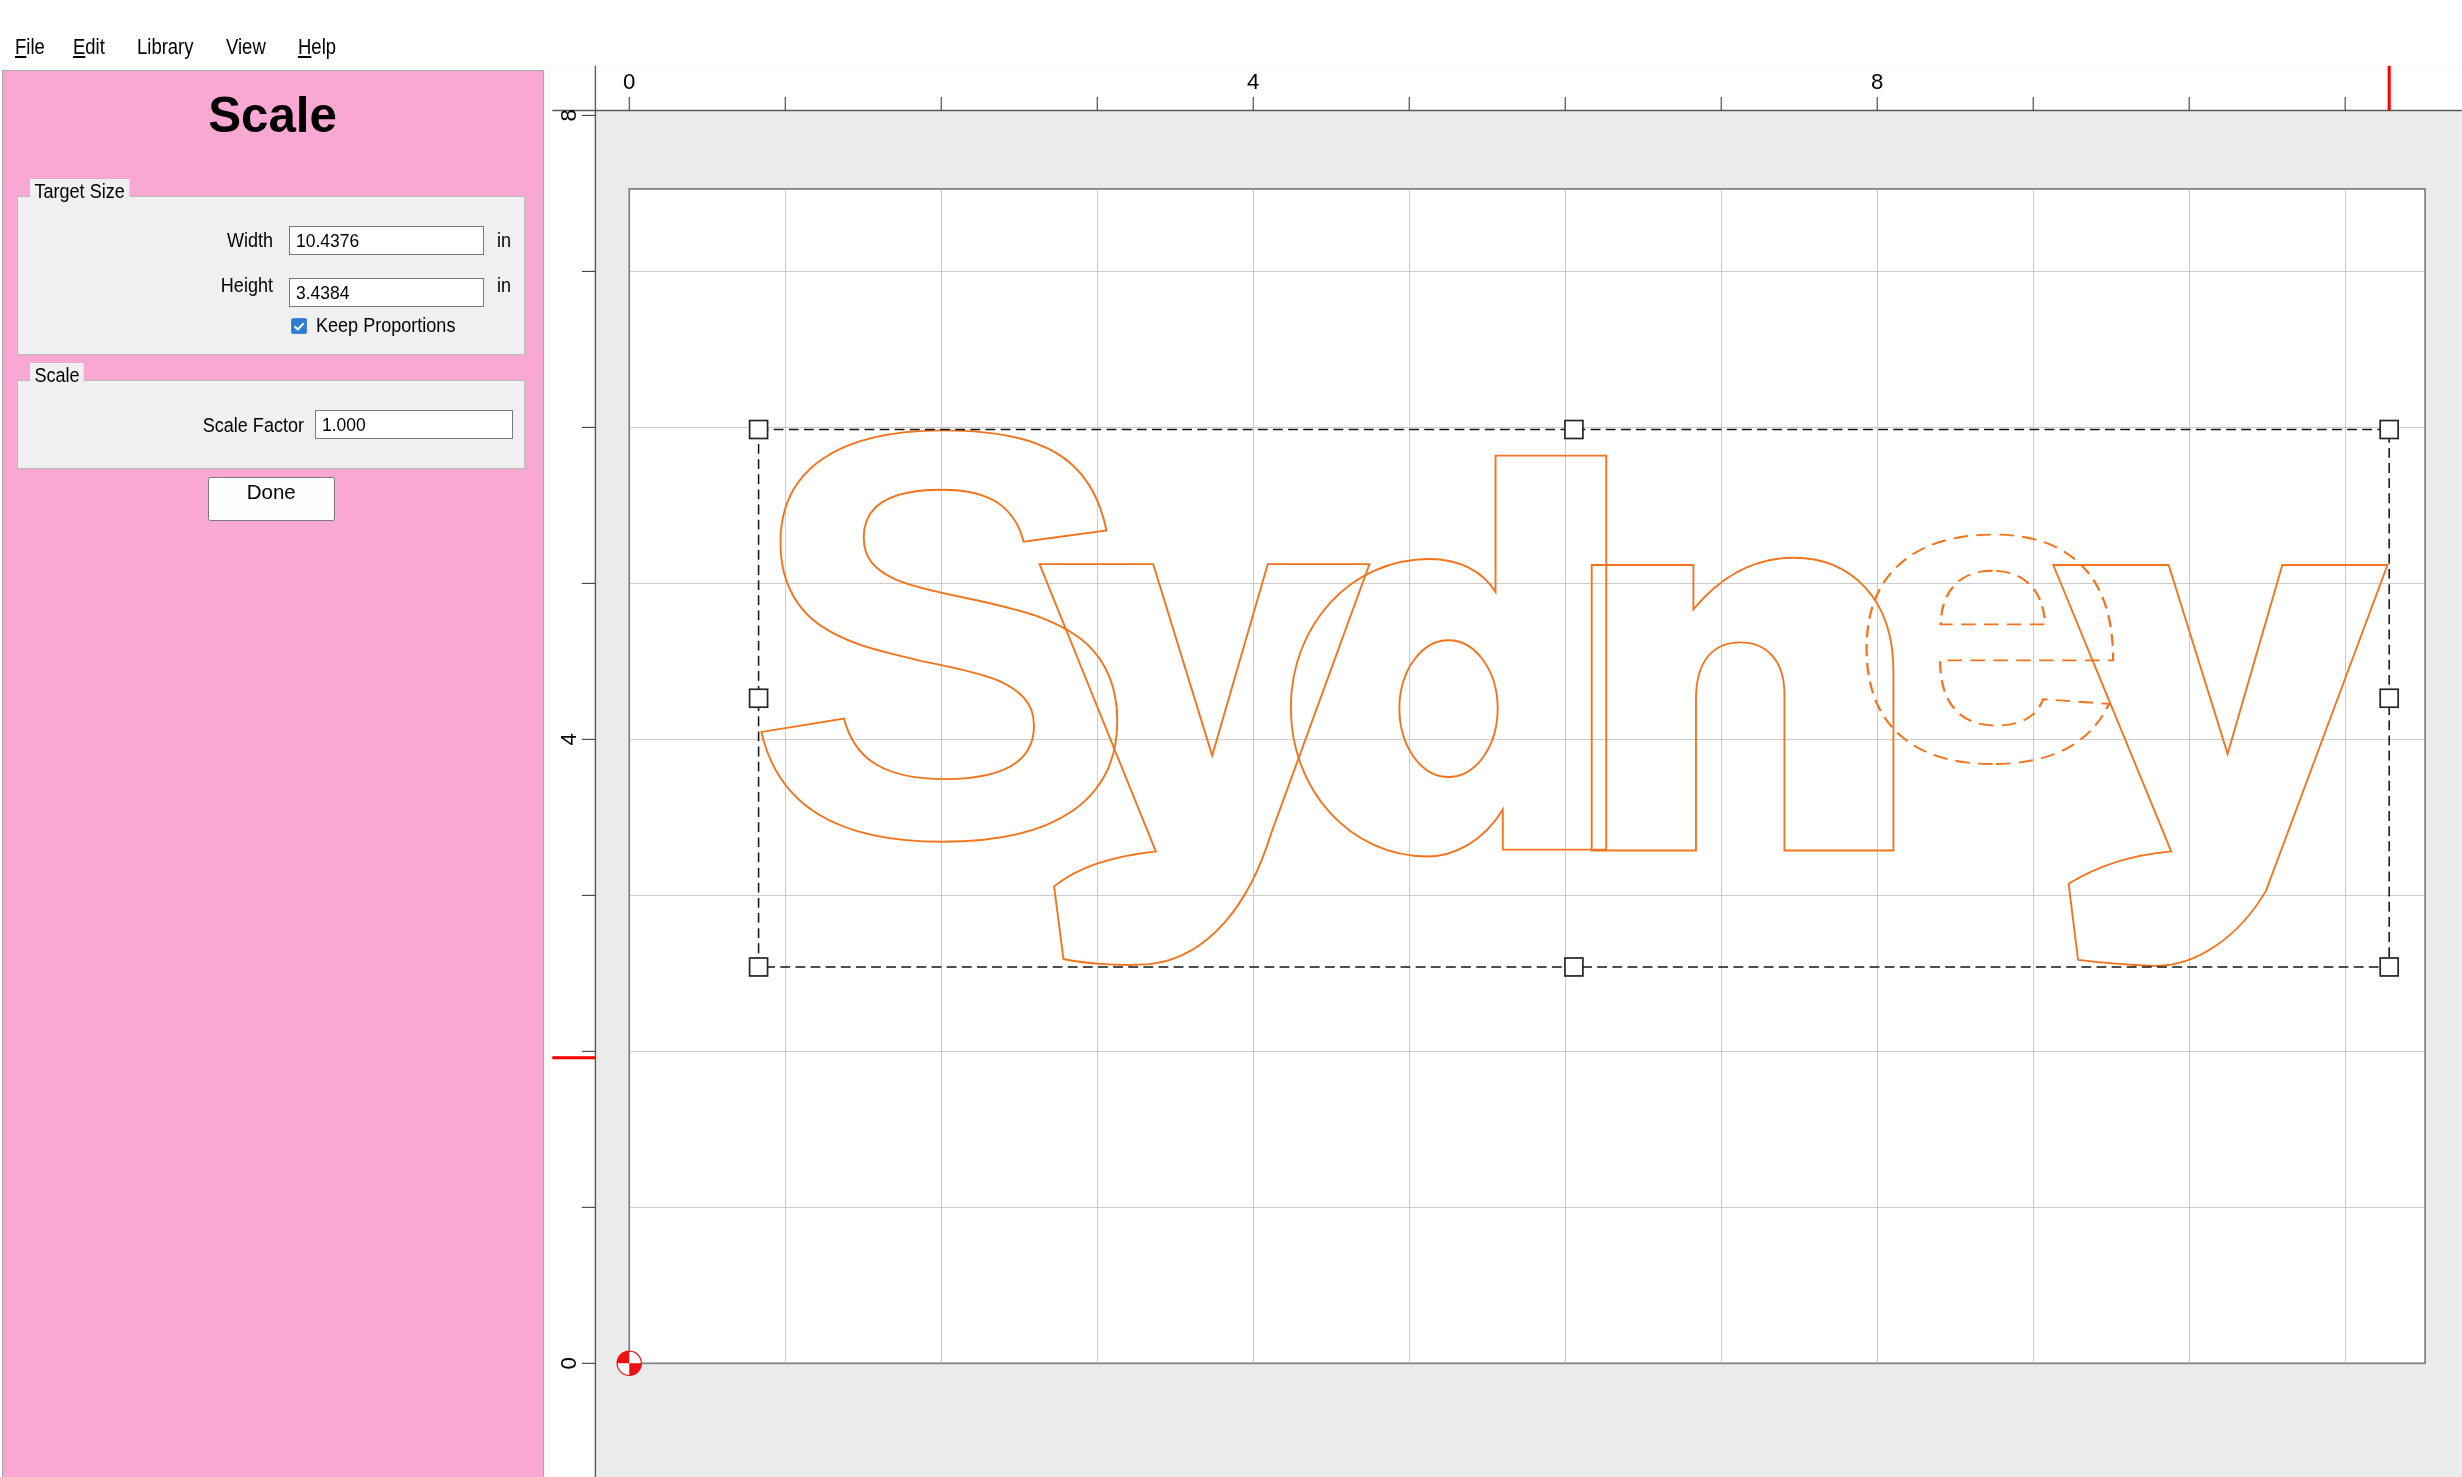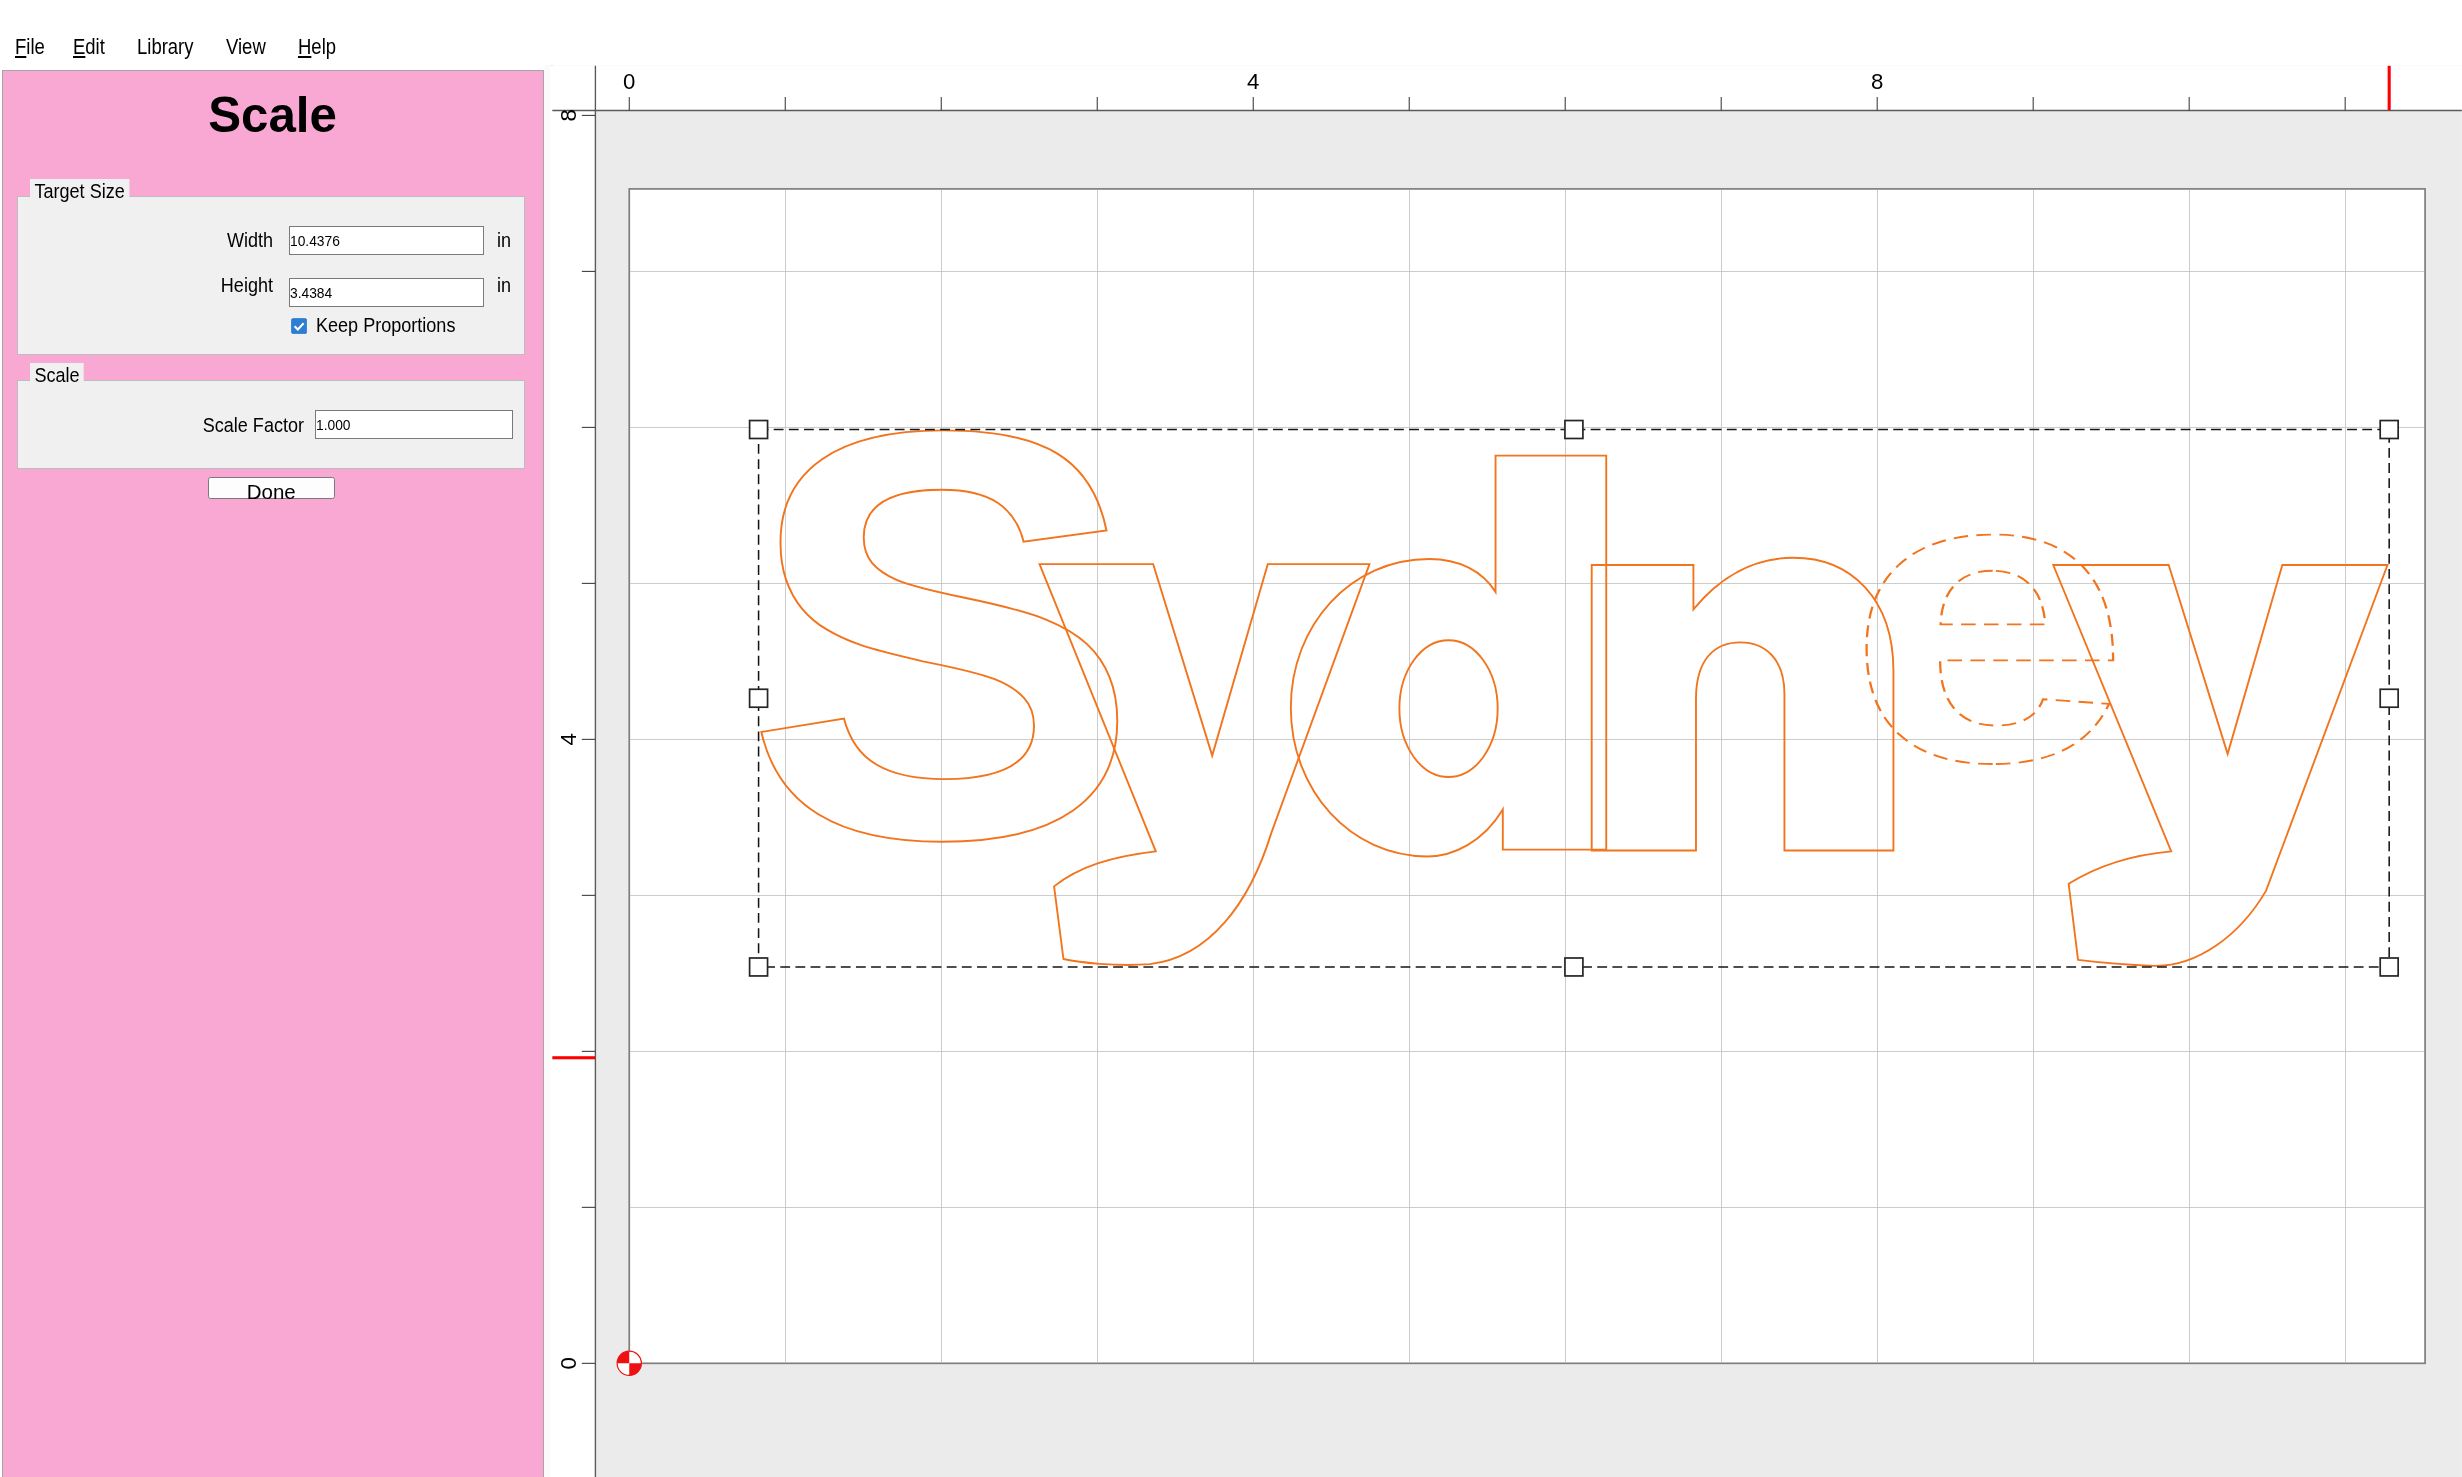--- a/index.html
+++ b/index.html
@@ -7,21 +7,21 @@
 .abs{position:absolute;}
 #titlebar{left:0;top:0;width:2462px;height:27px;background:#e9edf5;}
 #title-text{left:30px;top:0;height:27px;line-height:28px;font-size:15.4px;color:#000;transform:scaleX(0.95);transform-origin:0 50%;}
 #menubar{left:0;top:27px;width:2462px;height:38px;background:#ffffff;}
 .menu{top:0;height:38px;line-height:40px;font-size:22px;color:#000;transform:scaleX(0.84);transform-origin:0 50%;}
 #panel{left:1.7px;top:70px;width:542px;height:1407px;background:#f9a8d4;border:0.9px solid #a6a6a6;border-bottom:none;box-sizing:border-box;}
 .gbox{border:0.9px solid #bdbdbd;background:#f0f0f0;}
 .glabel{background:#f0f0f0;font-size:20.5px;padding:0 5.1px;transform:scaleX(0.88);transform-origin:0 50%;white-space:nowrap;}
 .lbl{font-size:20.5px;transform:scaleX(0.88);transform-origin:100% 50%;white-space:nowrap;text-align:right;}
 .lbl2{font-size:20.5px;transform:scaleX(0.88);transform-origin:0 50%;white-space:nowrap;}
-.inp{background:#ffffff;border:0.9px solid #7a7a7a;box-sizing:border-box;font-size:15px;line-height:27px;}
+.inp{background:#ffffff;border:0.9px solid #7a7a7a;box-sizing:border-box;font-size:19px;line-height:27px;padding-left:6px;}
 .inp span{display:inline-block;transform:scaleX(0.92);transform-origin:0 50%;}
 #done{box-sizing:border-box;background:#fdfdfd;border:0.9px solid #7a7a7a;border-radius:2.6px;text-align:center;font-size:20.5px;line-height:27px;}
 </style>
 </head>
 <body>
 <div id="root">
 
   <svg class="abs" style="left:0;top:0" width="2462" height="1477" viewBox="0 0 2880 1728">
 
     <rect x="636" y="75" width="2244" height="1653" fill="#fafafa"></rect>
@@ -150,16 +150,16 @@
     <div class="abs lbl2" style="left:494px;top:202px">in</div>
     <svg class="abs" style="left:288px;top:247px" width="16.2" height="16.2" viewBox="0 0 19 19">
       <rect x="0.5" y="0.5" width="18" height="18" rx="2.5" fill="#2d7dd2" stroke="#2d7dd2"></rect>
       <path d="M4.2 9.6 L8 13.4 L14.8 6.2" fill="none" stroke="#fff" stroke-width="2.4"></path>
     </svg>
     <div class="abs lbl2" style="left:313px;top:242px">Keep Proportions</div>
     <div class="abs gbox" style="left:14.5px;top:309px;width:506px;height:87px"></div>
     <div class="abs glabel" style="left:27px;top:292px">Scale</div>
     <div class="abs lbl" style="left:171px;top:342px;width:130px">Scale Factor</div>
     <div class="abs inp" style="left:312px;top:339px;width:198px;height:29px"><span>1.000</span></div>
-    <div class="abs" id="done" style="left:205px;top:406px;width:127px;height:22px">Done</div>
+    <div class="abs" id="done" style="left:205px;top:406px;width:127px;height:44px">Done</div>
   </div>
 </div>
 
 
 </body></html>

